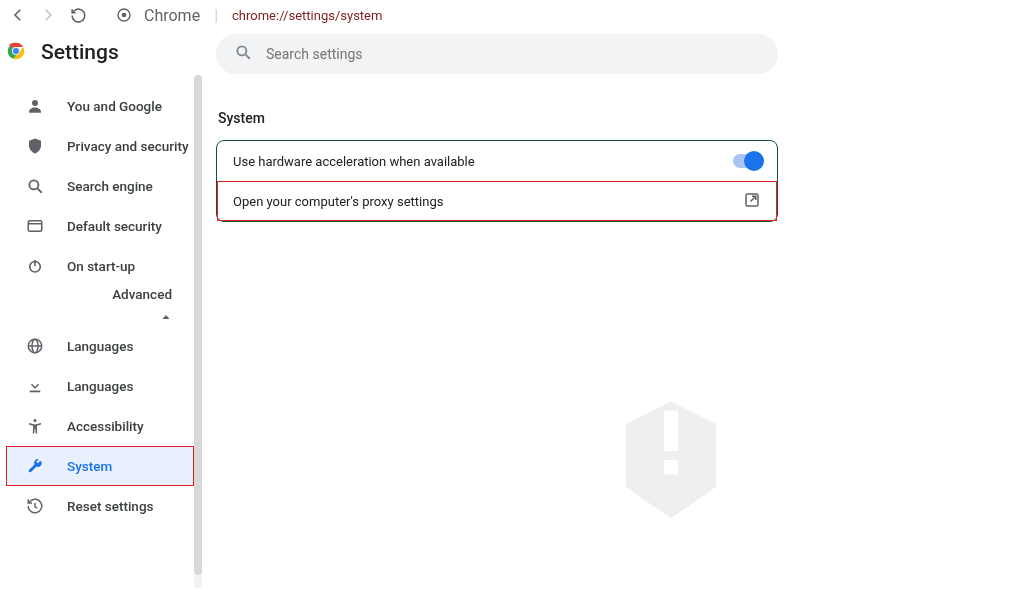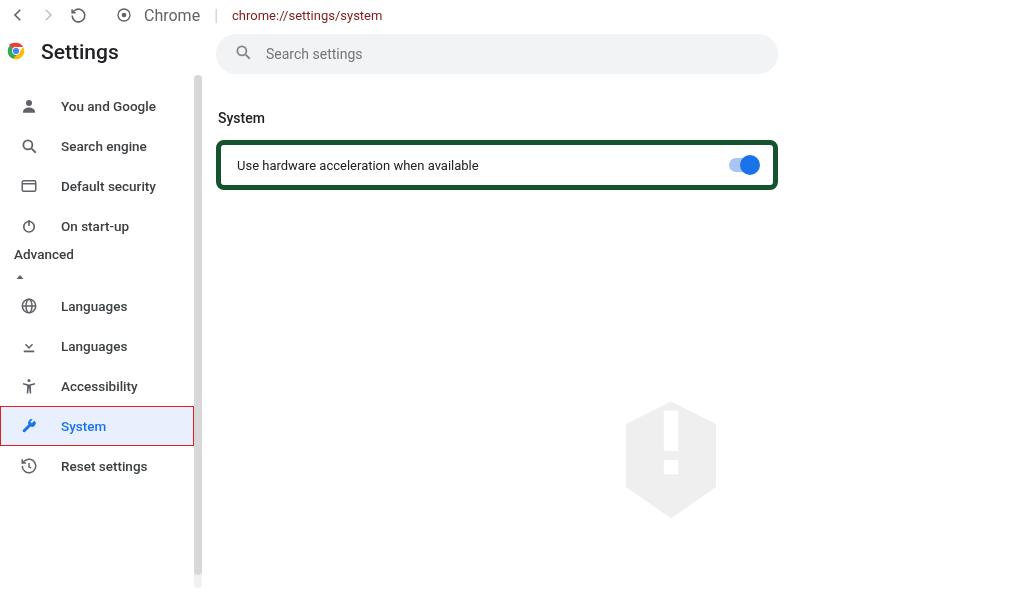--- a/index.html
+++ b/index.html
@@ -17,39 +17,39 @@
 
     
     .sidebar-wrap { width:202px; position:relative; }
     .scrollbar { position:absolute; right:0; top:45px; width:8px; height:513px; background:#f1f1f1; border-radius:4px; }
     .scrollbar-thumb { width:8px; height:500px; background:#d8d8d8; border-radius:4px; }
     .sidebar { width:194px; height:100%; }
 
     .brand { display:flex; gap:14px; padding:10px 0 10px 5px; height:48px; }
     .brand-title { font-size:21px; font-weight:500; color:#202124; }
 
-    .nav { padding-top:8px; }
+    .nav { padding-top:8px;padding-left:6px; }
     .nav-item { display:flex; align-items:center; height:40px; padding-left:19px; gap:22px; font-size:13.5px; color:#3c4043; font-weight:500; cursor:pointer; }
     .nav-item .ni-icon { width:20px; height:20px; display:flex; align-items:center; justify-content:center; color:#5f6368; }
     .nav-item.active { background:#e8f0fe; color:#1a73e8; border-radius:0 20px 20px 0; }
     .nav-item.active .ni-icon { color:#1a73e8; }
     .nav-item.highlight { outline:1px solid #e02020; outline-offset:-1px; border-radius:0; }
 
-    .adv { display:flex; align-items:flex-start; justify-content:space-between; height:40px; padding:0 22px 0 14px; font-size:13.5px; color:#3c4043; font-weight:500; cursor:pointer;flex-direction:column; }
+    .adv { display:flex; align-items:flex-end; justify-content:space-between; height:40px; padding:0 22px 0 14px; font-size:13.5px; color:#3c4043; font-weight:500; cursor:pointer;flex-direction:column; }
 
     
     .main { flex:1; padding-right:140px; position:relative;margin-left:14px; }
     .search-wrap { margin:4px 0 0 0; }
     .search { width:562px; height:40px; background:#f1f3f4; border-radius:22px; display:flex; align-items:center; padding:0 18px; gap:14px; }
     .search .s-icon { color:#5f6368; }
     .search input { border:none; background:transparent; outline:none; font-size:14px; color:#5f6368; flex:1; }
 
     .section-title { font-size:14px; color:#202124; font-weight:500; margin:36px 0 14px 2px; }
 
-    .card { width:562px; border:5px solid #14532d; border-radius:8px; background:#fff; }
+    .card { width:562px; border:1px solid #14532d; border-radius:8px; background:#fff; }
     .row { display:flex; align-items:center; justify-content:space-between; height:40px; padding:0 16px; font-size:13px; color:#202124; }
     .row + .row { border-top:1px solid #e0e0e0; }
     .row.hl { outline:1px solid #e02020; outline-offset:-1px; }
 
     .toggle { width:28px; height:14px; background:#a9c5f5; border-radius:8px; position:relative; }
     .toggle::after { content:""; position:absolute; right:-3px; top:-3px; width:20px; height:20px; background:#1a73e8; border-radius:50%; }
 
     .open-icon { color:#5f6368; }
 
     
@@ -114,20 +114,28 @@
           <span class="ni-icon">
               <svg width="18" height="18" viewBox="0 0 24 24" fill="#5f6368">
                 <circle cx="12" cy="8" r="4"></circle>
                 <path d="M4 20c0-4 4-6 8-6s8 2 8 6v1H4z"></path>
               </svg>
             </span>
           <span>You and Google</span>
         </div>
         <div class="nav-item">
           <span class="ni-icon">
+              <svg width="18" height="18" viewBox="0 0 24 24" fill="#5f6368">
+                <path d="M12 2l8 3v6c0 5-3.4 9.3-8 11-4.6-1.7-8-6-8-11V5z"></path>
+              </svg>
+            </span>
+          <span>Privacy and security</span>
+        </div>
+        <div class="nav-item">
+          <span class="ni-icon">
               <svg width="18" height="18" viewBox="0 0 24 24" fill="none" stroke="#5f6368" stroke-width="2.4">
                 <circle cx="10.5" cy="10.5" r="6"></circle>
                 <line x1="15.5" y1="15.5" x2="21" y2="21"></line>
               </svg>
             </span>
           <span>Search engine</span>
         </div>
         <div class="nav-item">
           <span class="ni-icon">
               <svg width="18" height="18" viewBox="0 0 24 24" fill="none" stroke="#5f6368" stroke-width="2">
@@ -218,20 +226,30 @@
       </div>
     </div>
 
     <div class="section-title">System</div>
 
     <div class="card">
       <div class="row">
         <span>Use hardware acceleration when available</span>
         <span class="toggle"></span>
       </div>
+      <div class="row hl">
+        <span>Open your computer's proxy settings</span>
+        <span class="open-icon">
+          <svg width="18" height="18" viewBox="0 0 24 24" fill="none" stroke="#5f6368" stroke-width="2">
+              <rect x="4" y="4" width="16" height="16" rx="2"></rect>
+              <polyline points="10 14 17 7"></polyline>
+              <polyline points="12 7 17 7 17 12"></polyline>
+            </svg>
+        </span>
+      </div>
     </div>
 
     <svg class="watermark" viewBox="0 0 100 130">
       <polygon points="50 0 100 25 100 95 50 130 0 95 0 25" fill="#000"></polygon>
       <rect x="42" y="10" width="16" height="45" fill="#fff"></rect>
       <rect x="42" y="65" width="16" height="16" fill="#fff"></rect>
     </svg>
   </div>
 </div>
 

